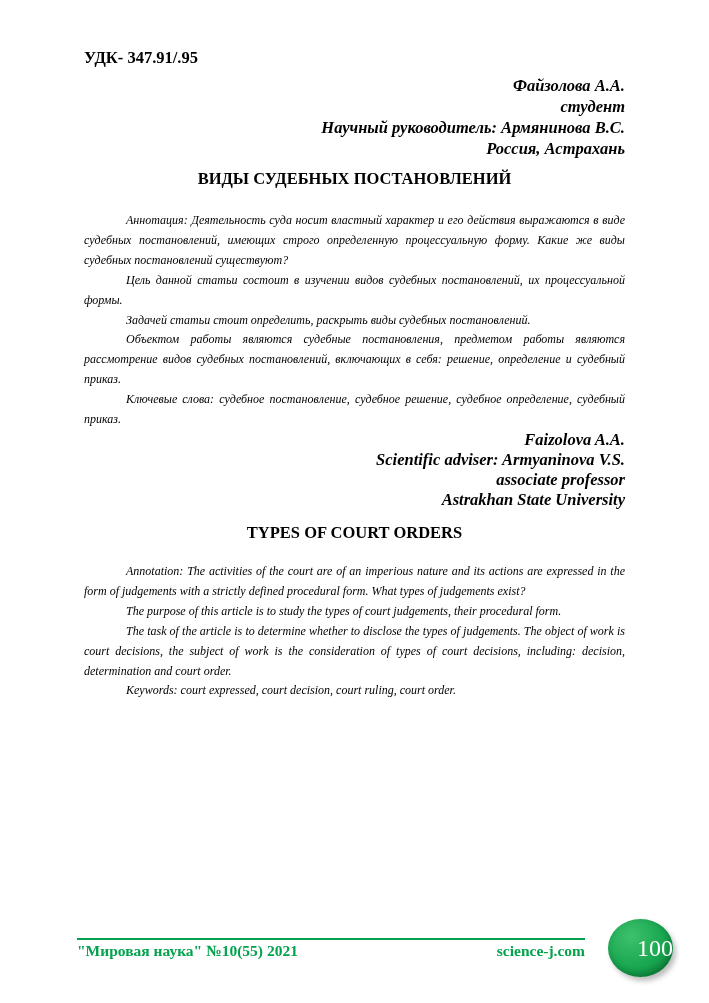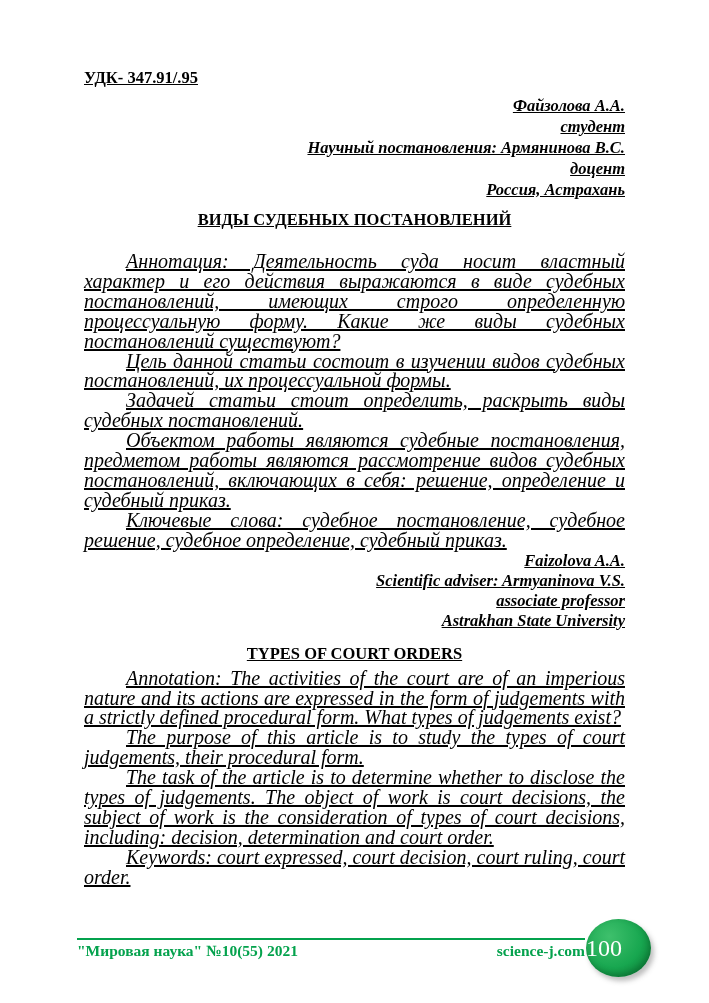--- a/index.html
+++ b/index.html
@@ -12,22 +12,21 @@
   }
   .page {
     position: relative;
     width: 709px;
     height: 1003px;
     background: #ffffff;
     font-family: "Liberation Serif", "DejaVu Serif", serif;
     color: #000000;
   }
   .content {
-    padding: 68px 84px 0 84px;
-    text-decoration: underline;
+    padding: 48px 84px 0 84px;
   }
   .udc {
     font-weight: bold;
     font-size: 16.5px;
     line-height: 20px;
   }
   .author-block {
     text-align: right;
     font-weight: bold;
     font-style: italic;
@@ -37,25 +36,25 @@
   .author-block.en { line-height: 20px; }
   .article-title {
     text-align: center;
     font-weight: bold;
     font-style: normal;
     font-size: 16.5px;
     line-height: 20px;
     margin: 0;
   }
   .article-title.ru { margin-top: 10px; margin-bottom: 22px; text-align: center; }
-  .article-title.en { margin-top: 13px; margin-bottom: 5px; }
+  .article-title.en { margin-top: 13px; margin-bottom: 19px; }
   .body-text p {
     margin: 0;
     font-style: italic;
-    font-size: 20px;
+    font-size: 12px;
     line-height: 19.9px;
     text-align: justify;
     text-indent: 42px;
   }
   .footer-bar {
     position: absolute;
     left: 77px;
     top: 938px;
     width: 508px;
     border-top: 2px solid var(--footer-green, #04a24d);
@@ -65,55 +64,54 @@
     padding-top: 2px;
   }
   .footer-bar span {
     color: var(--footer-green, #04a24d);
     font-weight: bold;
     font-size: 15.5px;
     line-height: 18px;
   }
   .page-badge {
     position: absolute;
-    left: 586px;
+    left: 608px;
     top: 919px;
     width: 65px;
     height: 58px;
     border-radius: 50%;
     background: radial-gradient(ellipse at 36% 30%,
                 var(--badge-green-light, #3ec06c) 0%,
                 var(--badge-green, #18a750) 55%,
                 var(--badge-green-dark, #0b8038) 96%);
     box-shadow: 3px 4px 5px rgba(110,110,110,0.45),
                 inset -2px -3px 6px rgba(0,45,15,0.30);
     display: flex;
     align-items: center;
-    justify-content: flex-start;
+    justify-content: flex-end;
   }
   .page-badge span {
     color: #ffffff;
     font-size: 24px;
     line-height: 24px;
     font-weight: normal;
   }
 </style>
 </head>
 <body>
 
 <div class="page">
   <div class="content">
 
     <div class="udc">УДК- 347.91/.95</div>
 
     <div class="author-block ru">
       <div>Файзолова А.А.</div>
       <div>студент</div>
-      <div>Научный постановления: Армянинова В.С.</div>
-      <div>доцент</div>
+      <div>Научный руководитель: Армянинова В.С.</div>
       <div>Россия, Астрахань</div>
     </div>
 
     <h1 class="article-title ru">ВИДЫ СУДЕБНЫХ ПОСТАНОВЛЕНИЙ</h1>
 
     <div class="body-text">
       <p>Аннотация: Деятельность суда носит властный характер и его действия выражаются в виде судебных постановлений, имеющих строго определенную процессуальную форму. Какие же виды судебных постановлений существуют?</p>
       <p>Цель данной статьи состоит в изучении видов судебных постановлений, их процессуальной формы.</p>
       <p>Задачей статьи стоит определить, раскрыть виды судебных постановлений.</p>
       <p>Объектом работы являются судебные постановления, предметом работы являются рассмотрение видов судебных постановлений, включающих в себя: решение, определение и судебный приказ.</p>

